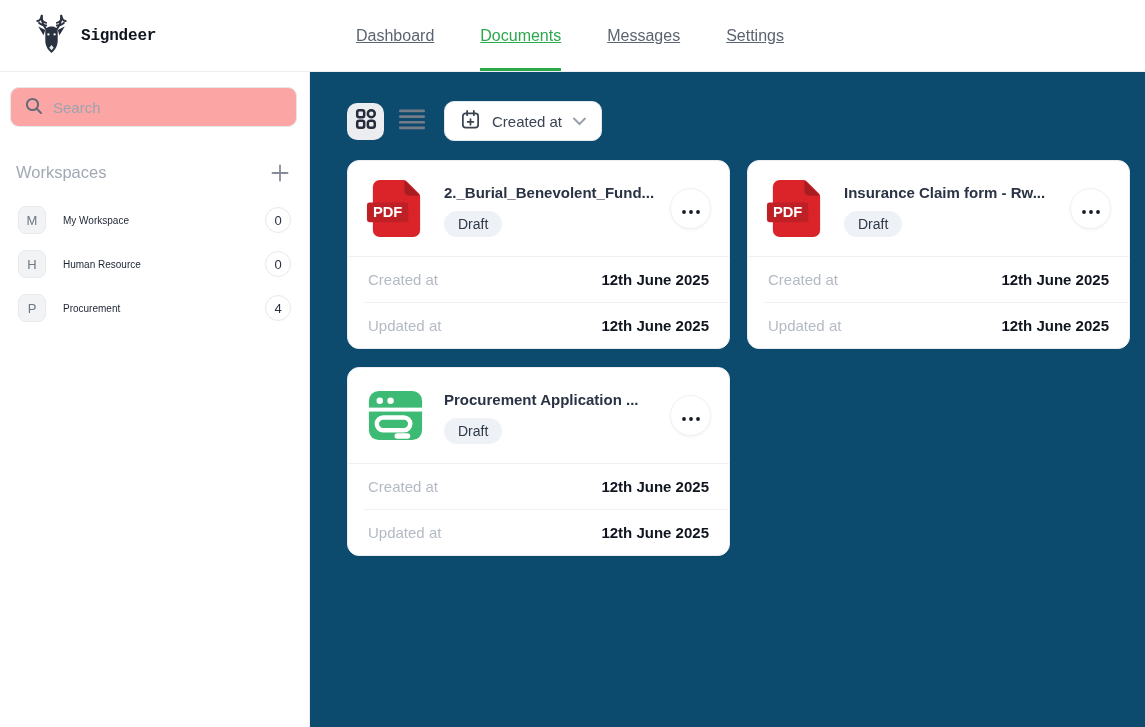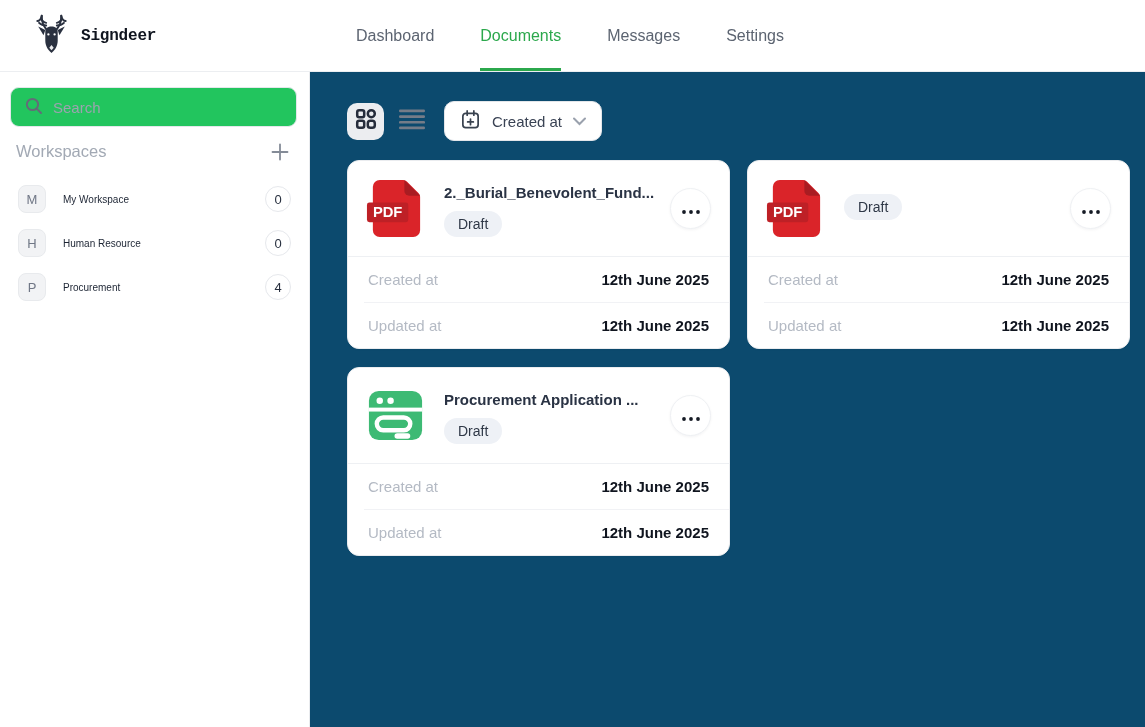--- a/index.html
+++ b/index.html
@@ -49,20 +49,21 @@
     margin-left:46px;
   }
   .nav-tab{
     display:flex;
     align-items:center;
     font-size:16px;
     color:#5C6471;
     cursor:pointer;
     border-bottom:3px solid transparent;
     padding-top:3px;
+    text-decoration:underline;
   }
   .nav-tab.active{
     color:var(--green);
     border-bottom-color:var(--green);
     font-weight:500;
   }
   
   .shell{display:flex;height:655px;}
   .sidebar{
     width:310px;
@@ -73,32 +74,32 @@
   }
   .search-box{
     margin:0 12px 0 10px;
     height:40px;
     border:1px solid #E4E7EB;
     border-radius:9px;
     display:flex;
     align-items:center;
     gap:10px;
     padding:0 13px;
-    background:#22c55e;
+    background:#fca5a5;
   }
   .search-box input{
     border:none;outline:none;flex:1;
     font-size:15px;color:#1F2937;background:transparent;
     font-family:"Liberation Sans", sans-serif;
   }
   .search-box input::placeholder{color:#9CA3AF;}
   .ws-header{
     display:flex;align-items:center;justify-content:space-between;
     padding:0 20px 0 16px;
-    margin-top:15px;
+    margin-top:36px;
   }
   .ws-label{font-size:16.5px;color:#A2A9B4;}
   .ws-add{cursor:pointer;display:flex;align-items:center;}
   .ws-list{margin-top:16px;}
   .ws-item{
     display:flex;align-items:center;gap:17px;
     height:44px;padding:0 18px;cursor:pointer;
   }
   .ws-avatar{
     width:28px;height:28px;border-radius:8px;
@@ -339,20 +340,21 @@
         <div class="card-head">
           <span class="file-icon">
             <svg viewBox="0 0 64 64" width="63" height="63">
               <path d="M16 3 h24 a5 5 0 0 1 3.5 1.5 L55.5 16.5 a5 5 0 0 1 1.5 3.5 V54 a7 7 0 0 1 -7 7 H16 a7 7 0 0 1 -7 -7 V10 a7 7 0 0 1 7 -7 Z" fill="#DA2429"></path>
               <path d="M41 3 L57 19 H46 a5 5 0 0 1 -5 -5 Z" fill="#A91C22"></path>
               <rect x="3" y="26" width="42" height="20" rx="2.5" fill="#BE2026"></rect>
               <text x="24" y="41" text-anchor="middle" font-size="15" font-weight="bold" fill="#ffffff" font-family="Liberation Sans, sans-serif">PDF</text>
             </svg>
           </span>
           <div class="head-text">
+            <div class="card-title">Insurance Claim form - Rw...</div>
             <span class="badge">Draft</span>
           </div>
           <div class="menu-btn">
             <span>
               <svg width="18" height="4" viewBox="0 0 18 4" fill="#151A24">
                 <circle cx="2" cy="2" r="1.9"></circle>
                   <circle cx="9" cy="2" r="1.9"></circle>
                   <circle cx="16" cy="2" r="1.9"></circle>
               </svg>
             </span>

